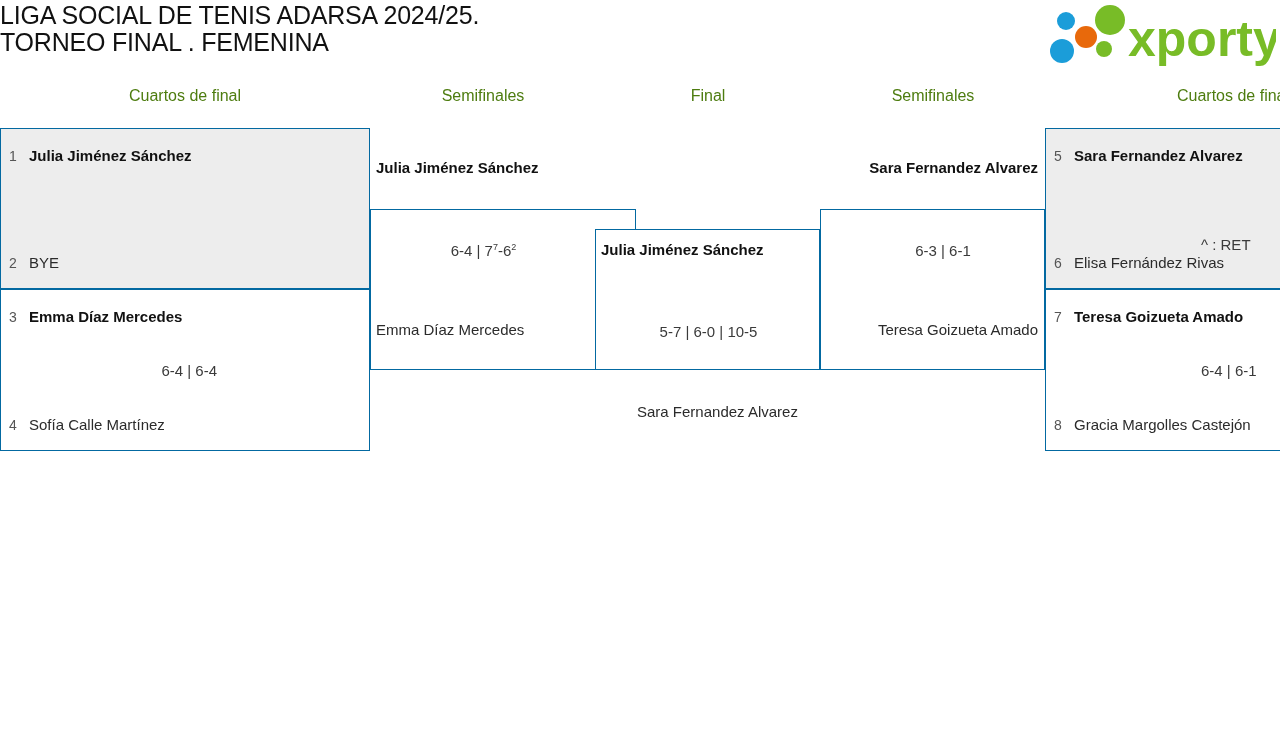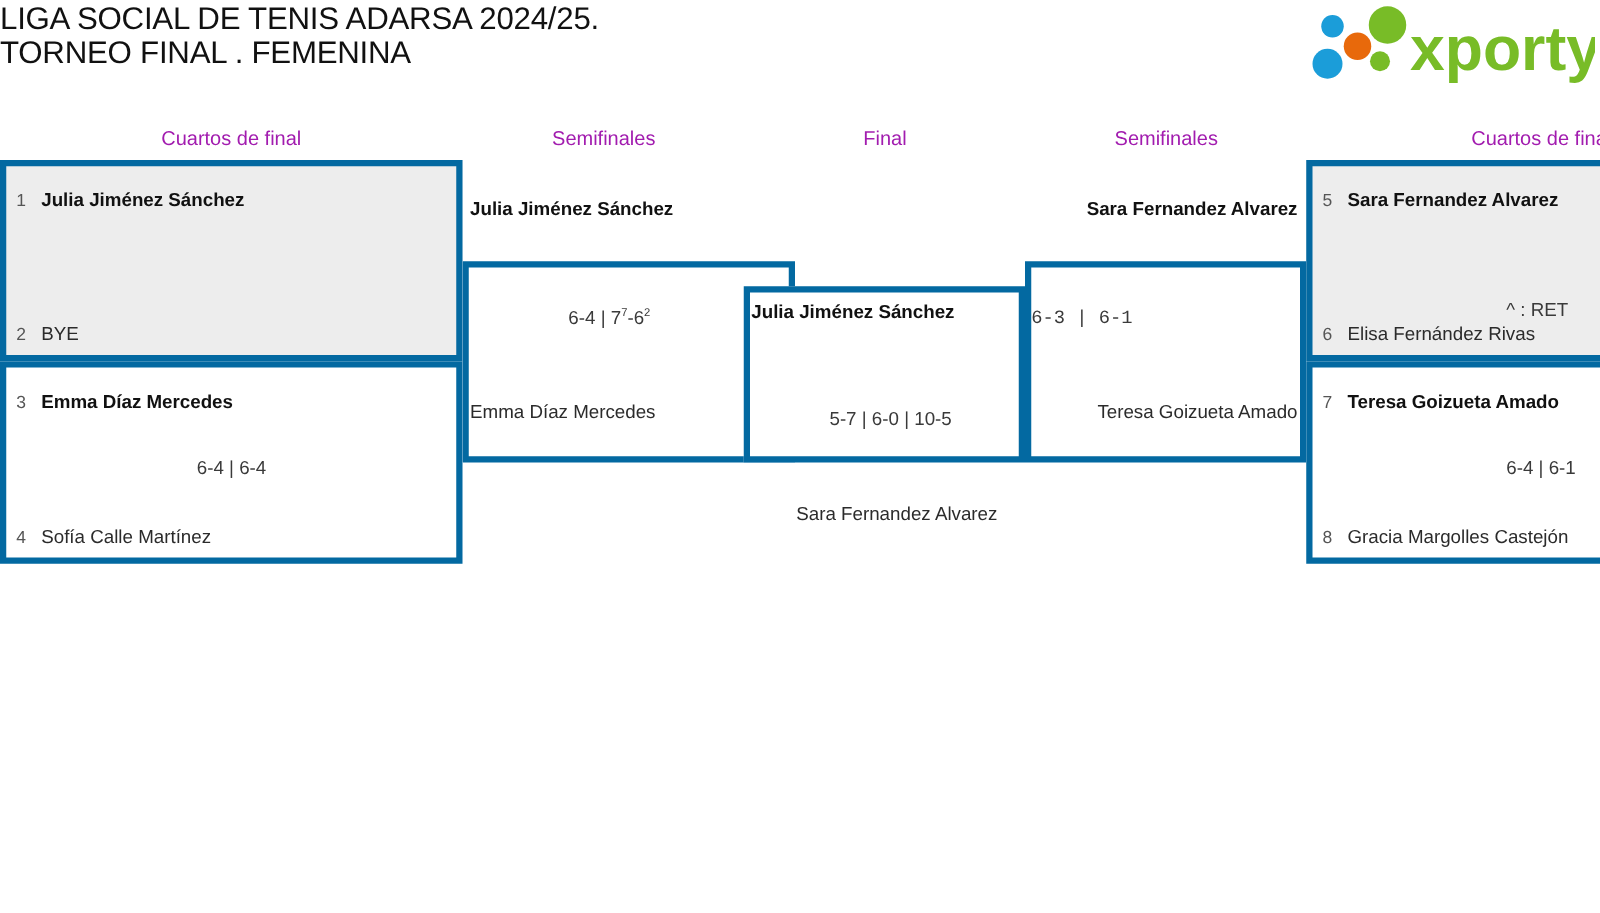--- a/index.html
+++ b/index.html
@@ -37,34 +37,34 @@
   #brand-logo {
     position: absolute;
     right: 4px; top: 4px;
     width: 232px; height: 66px;
   }
   #brand-logo svg { display: block; }
 
   
   .round-header {
     position: absolute;
-    top: 101px;
+    top: 85px;
     font-size: 16px;
     line-height: 22px;
     font-weight: 400;
-    color: #a21caf;
+    color: #4d7c0f;
     text-align: center;
     white-space: nowrap;
   }
 
   
   .match-box {
     position: absolute;
     box-sizing: border-box;
-    border: 5px solid #0369a1;
+    border: 1px solid #0369a1;
     background: #ffffff;
   }
   .match-box.shaded { background: #ededed; }
 
   .player-line {
     position: absolute;
     font-size: 15px;
     line-height: 20px;
     white-space: nowrap;
   }
@@ -156,21 +156,21 @@
 <div class="free-label winner" style="left:376px; top:158px;">Julia Jiménez Sánchez</div>
 <div class="free-label" style="left:376px; top:320px;">Emma Díaz Mercedes</div>
 
 <div class="match-box" style="left:595px; top:229px; width:225px; height:141px;">
   <div class="score-line" style="left:0; top:92px; width:225px; text-align:center;">5-7 | 6-0 | 10-5</div>
 </div>
 <div class="free-label winner" style="left:601px; top:240px;">Julia Jiménez Sánchez</div>
 <div class="free-label" style="left:637px; top:402px;">Sara Fernandez Alvarez</div>
 
 <div class="match-box" style="left:820px; top:209px; width:225px; height:161px;">
-  <div class="score-line" style="left:0; top:31px; width:244px; font-family:Liberation Mono, monospace;">6-3 | 6-1</div>
+  <div class="score-line" style="left:0; top:31px; width:244px; text-align:center;">6-3 | 6-1</div>
 </div>
 <div class="free-label winner" style="right:242px; top:158px; text-align:right;">Sara Fernandez Alvarez</div>
 <div class="free-label" style="right:242px; top:320px; text-align:right;">Teresa Goizueta Amado</div>
 
 <div class="match-box shaded" style="left:1045px; top:128px; width:370px; height:161px;">
   <div class="player-line" style="left:8px; top:17px;">
     <span class="seed">5</span>
     <span class="pname winner" style="margin-left:8px;">Sara Fernandez Alvarez</span>
   </div>
   <div class="player-line" style="left:8px; top:124px;">

